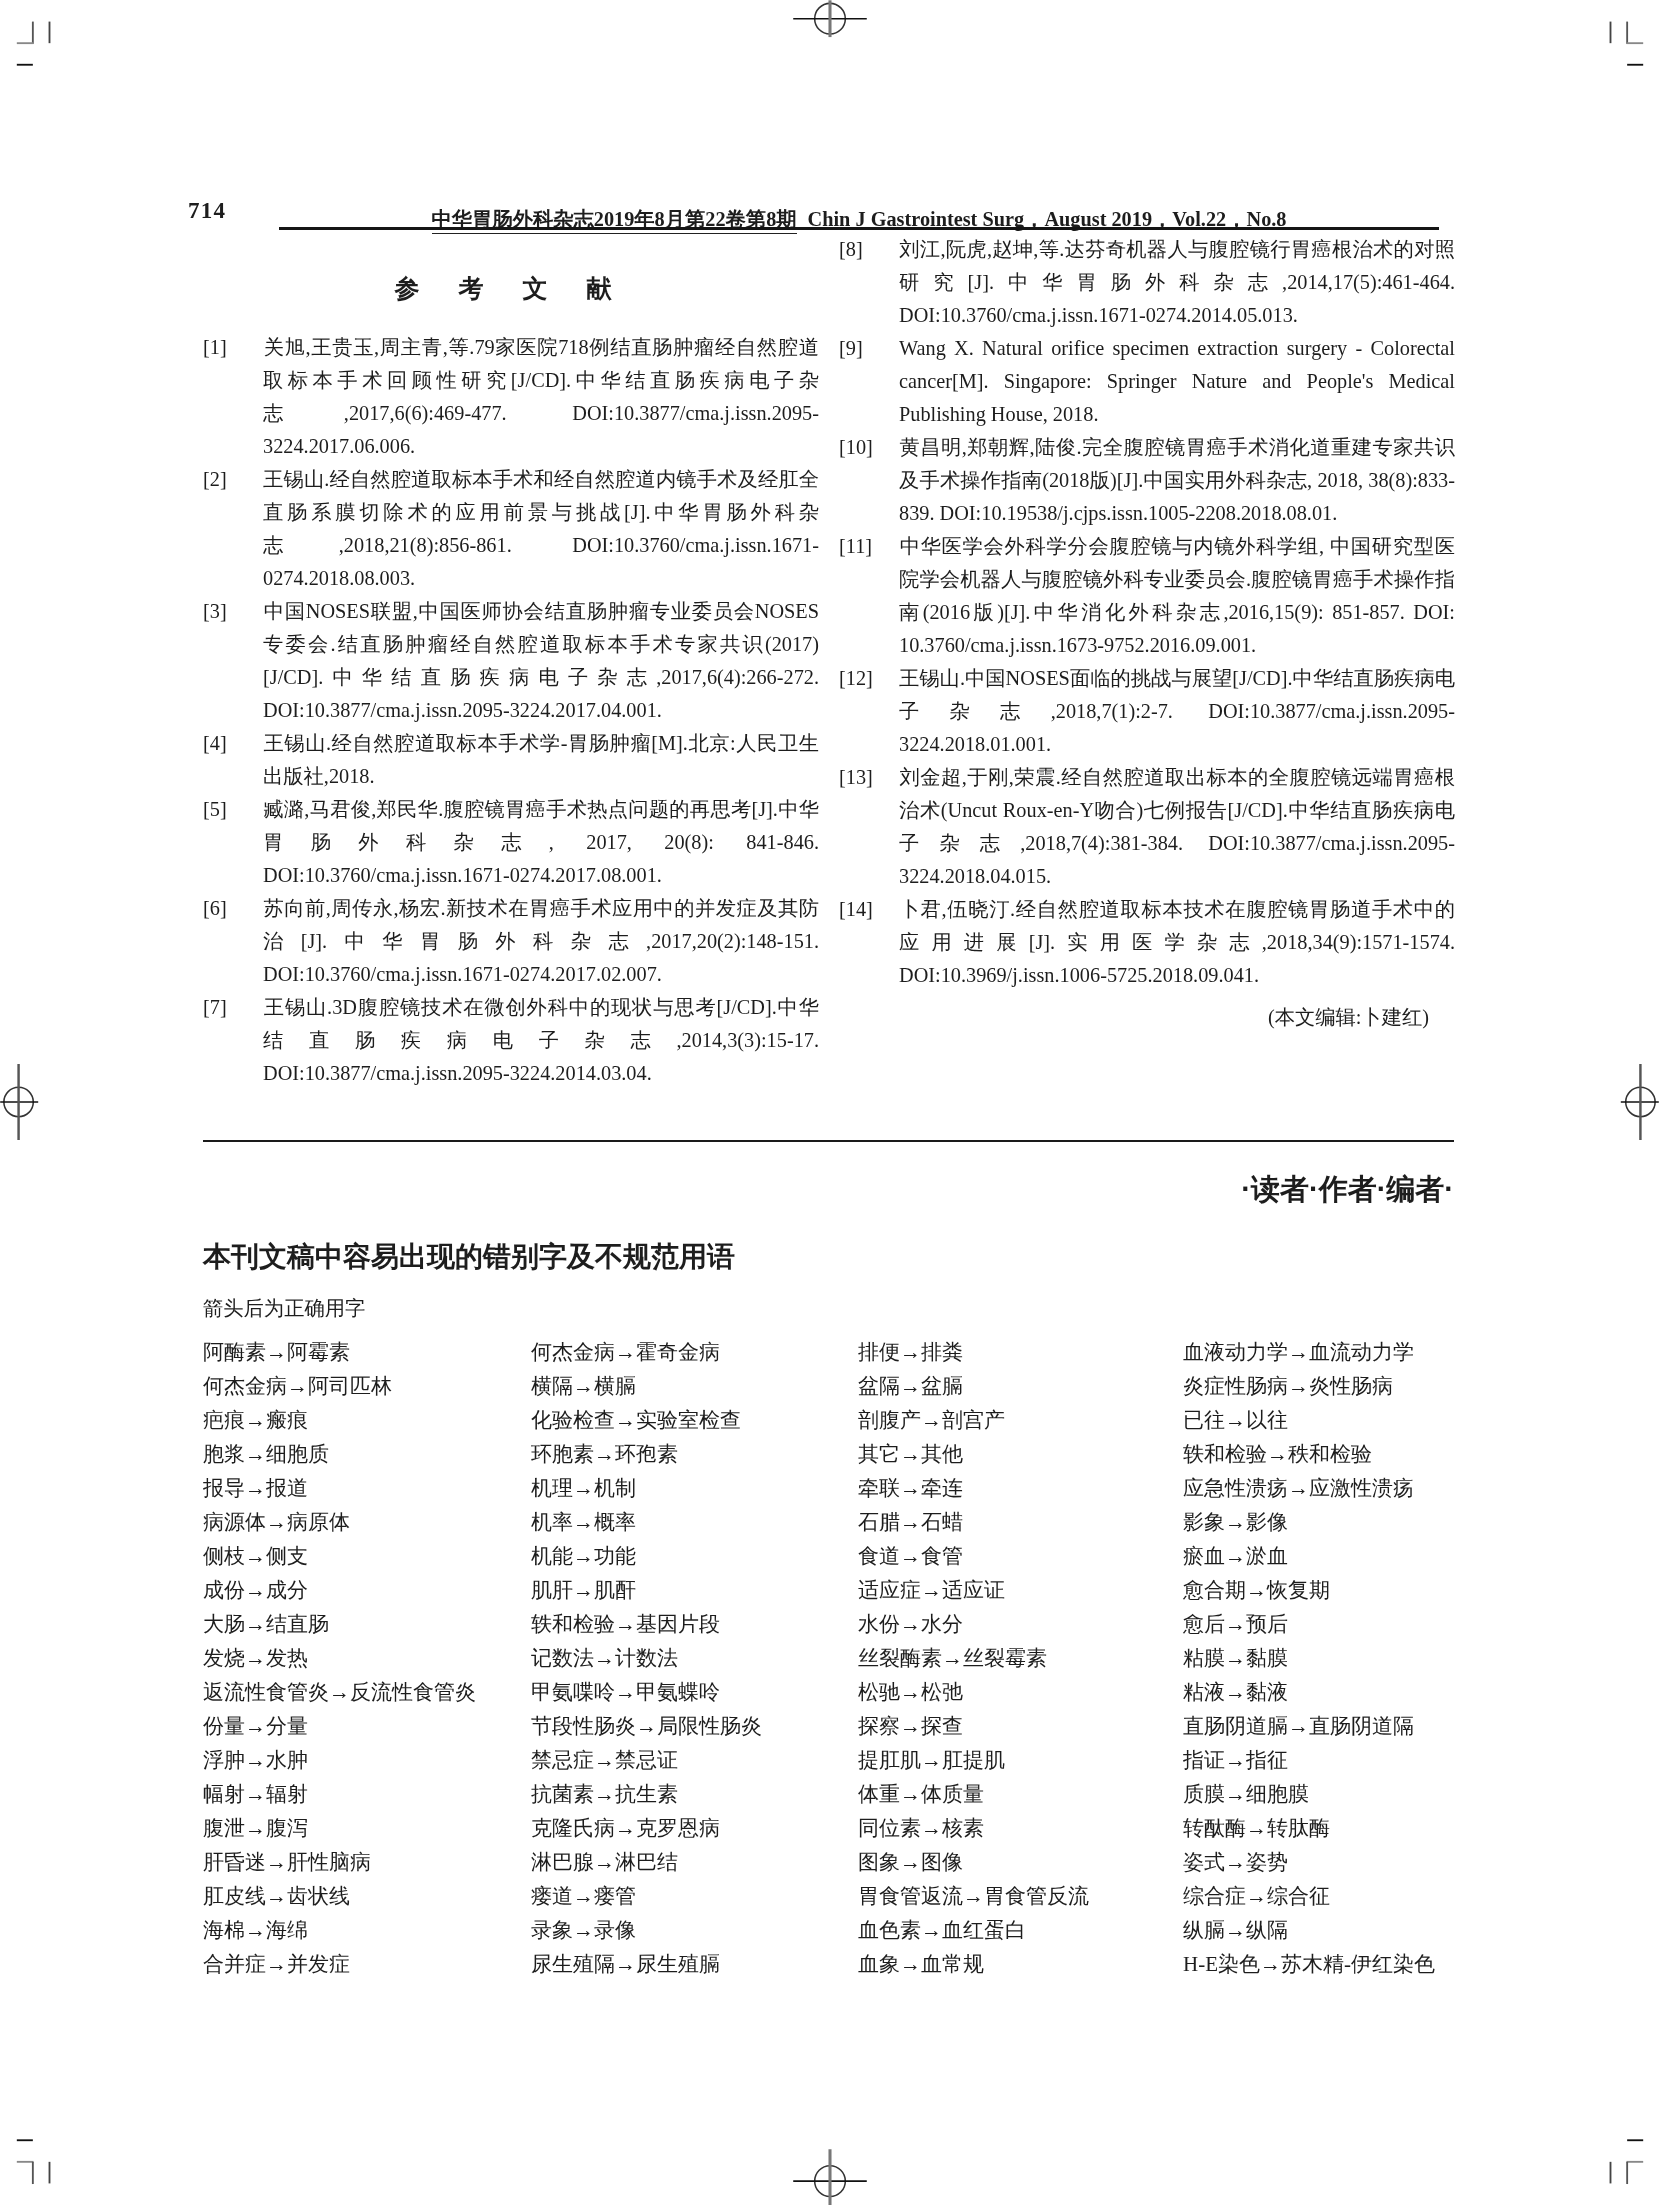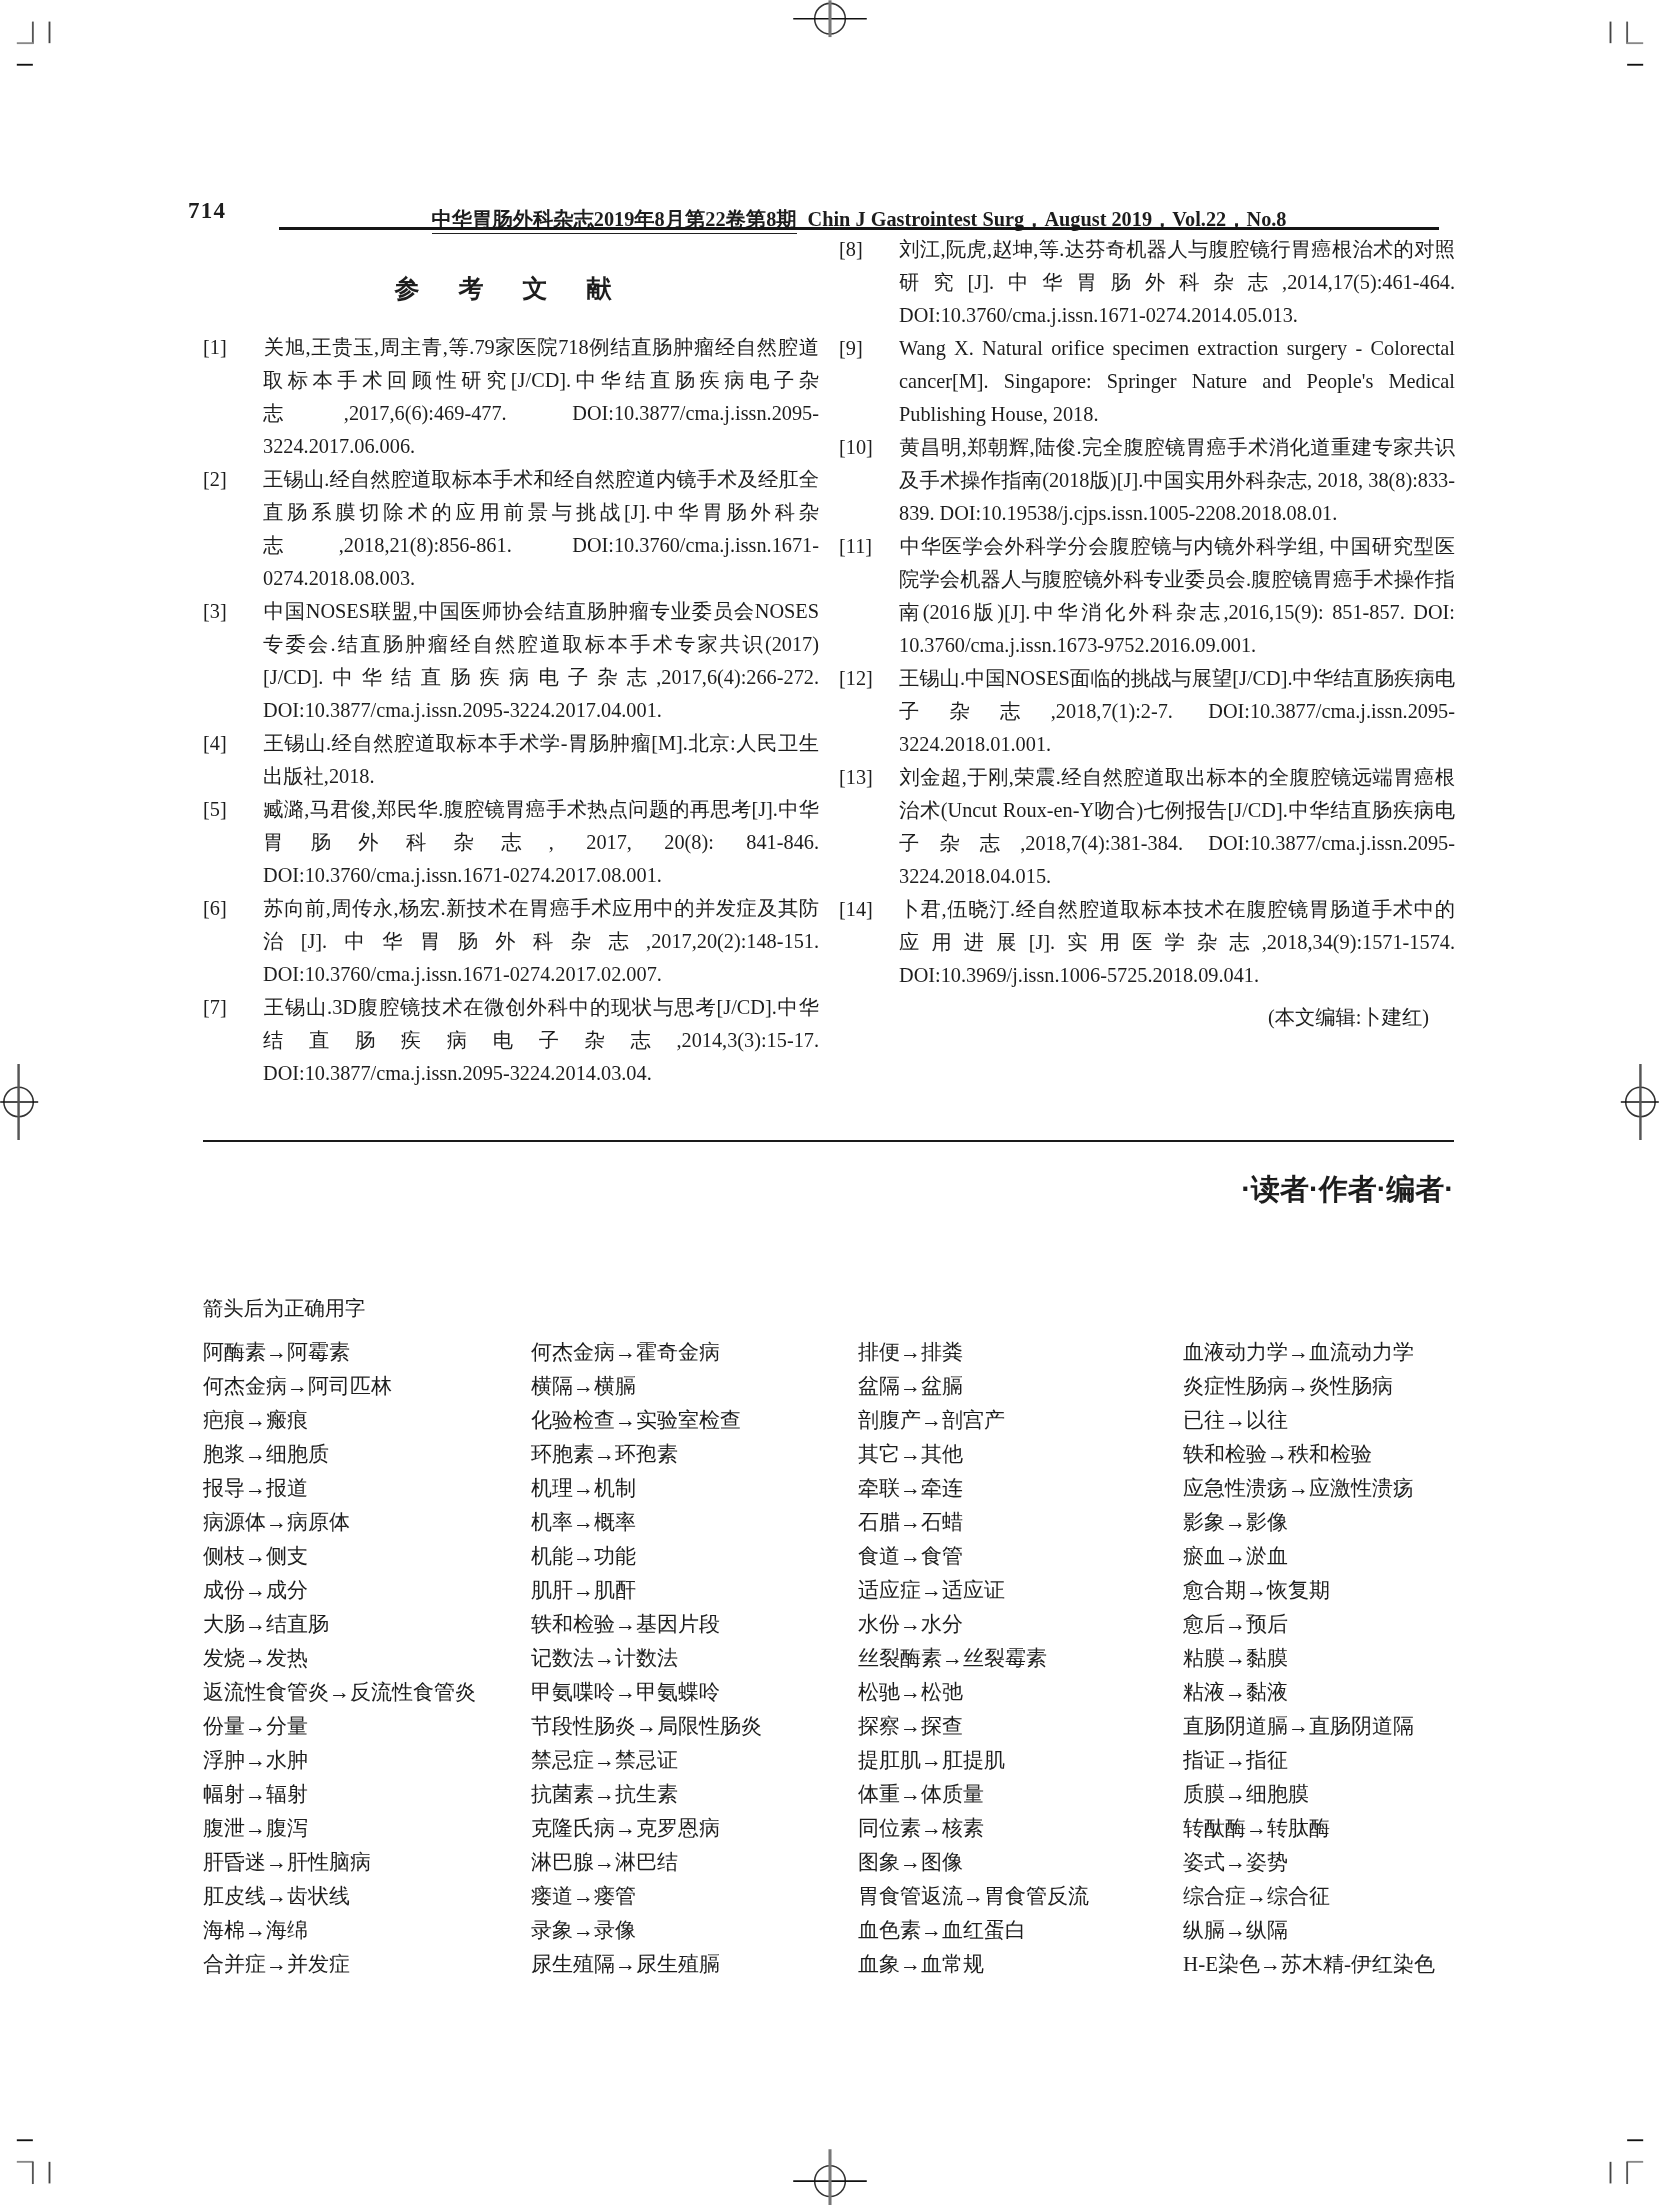--- a/index.html
+++ b/index.html
@@ -144,20 +144,21 @@
         <p class="ref-item"><span class="ref-num">[13]</span><span class="ref-text">刘金超,于刚,荣震.经自然腔道取出标本的全腹腔镜远端胃癌根治术(Uncut Roux-en-Y吻合)七例报告[J/CD].中华结直肠疾病电子杂志,2018,7(4):381-384. DOI:10.3877/cma.j.issn.2095-3224.2018.04.015.</span></p>
 
         <p class="ref-item"><span class="ref-num">[14]</span><span class="ref-text">卜君,伍晓汀.经自然腔道取标本技术在腹腔镜胃肠道手术中的应用进展[J].实用医学杂志,2018,34(9):1571-1574. DOI:10.3969/j.issn.1006-5725.2018.09.041.</span></p>
       </div>
     <p class="editor">(本文编辑:卜建红)</p>
   </section>
 
   <div class="divider"></div>
 
   <div class="col-label">·读者·作者·编者·</div>
+  <h1 class="notice-title">本刊文稿中容易出现的错别字及不规范用语</h1>
   <p class="notice-note">箭头后为正确用字</p>
 
   <div class="glossary">
     <div class="glossary-col gcol-1">
 
     <p class="term">阿酶素→阿霉素</p>
         <p class="term">何杰金病→阿司匹林</p>
         <p class="term">疤痕→瘢痕</p>
         <p class="term">胞浆→细胞质</p>
         <p class="term">报导→报道</p>

